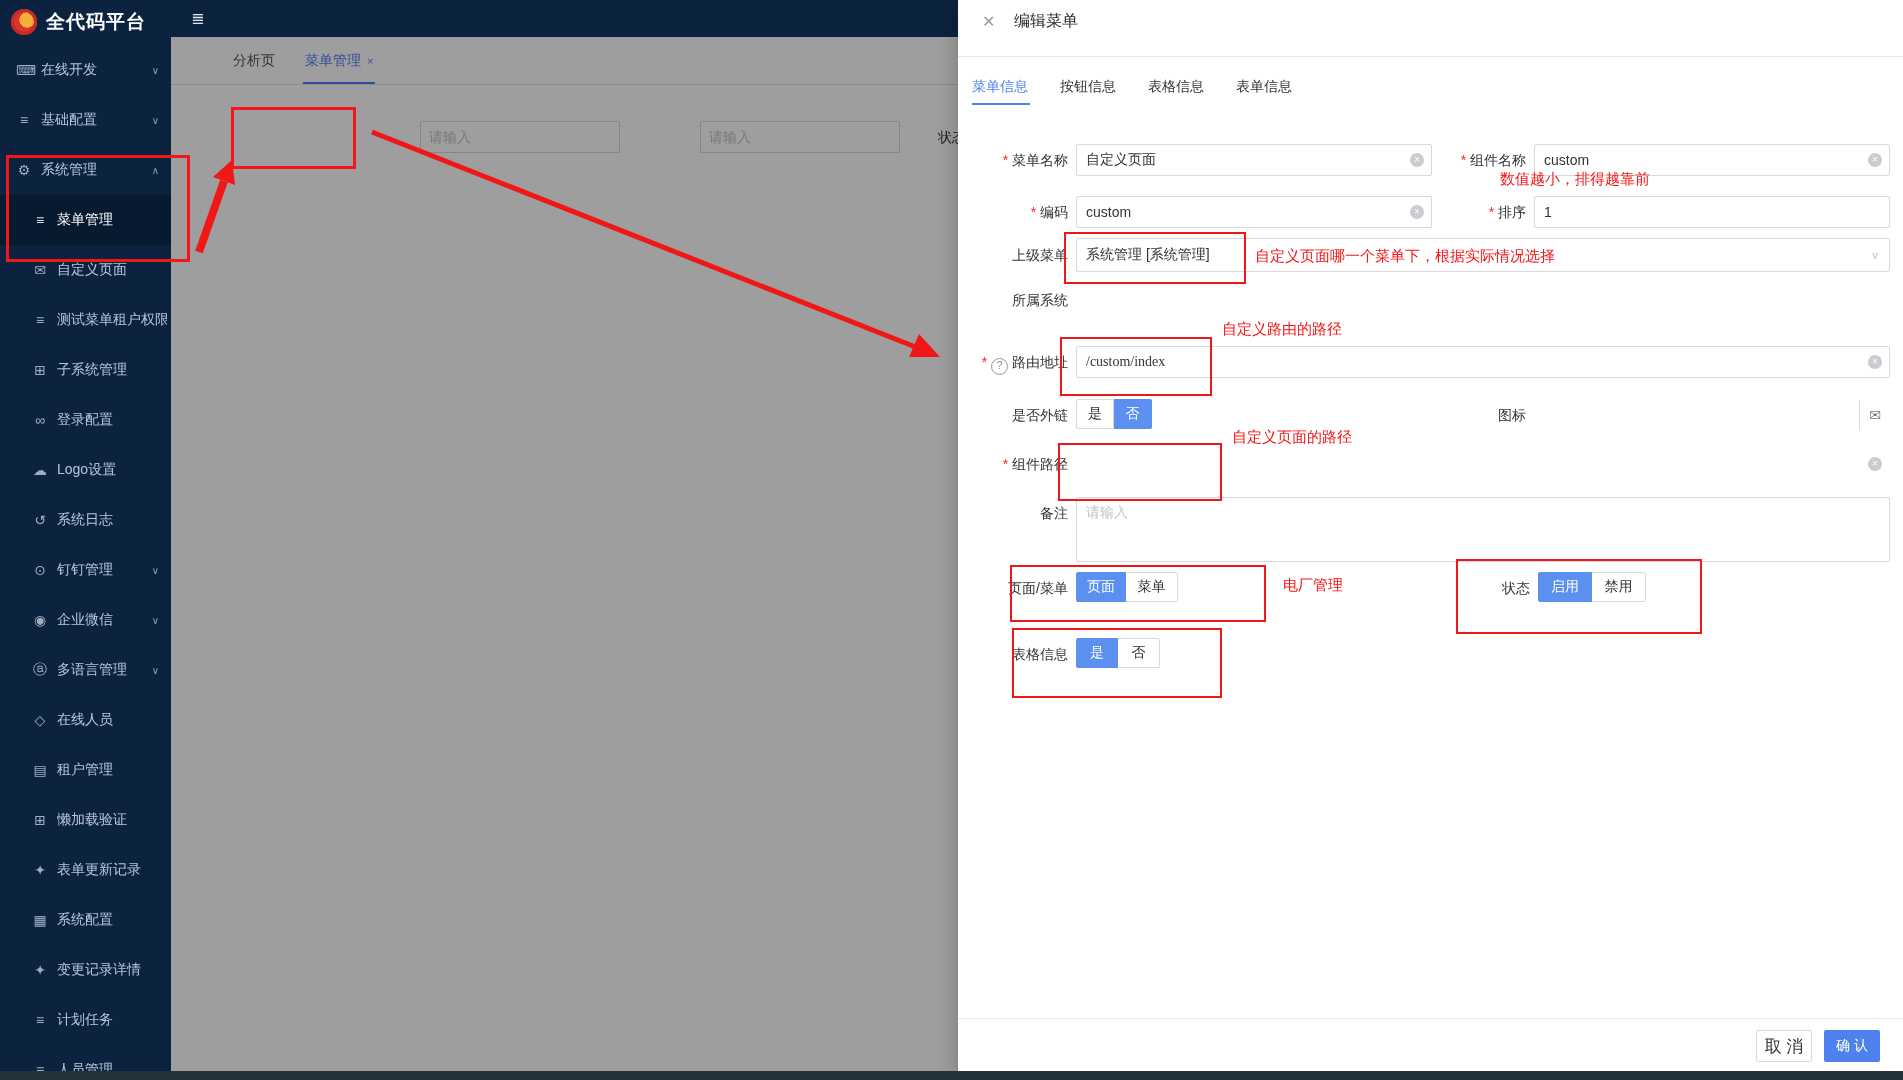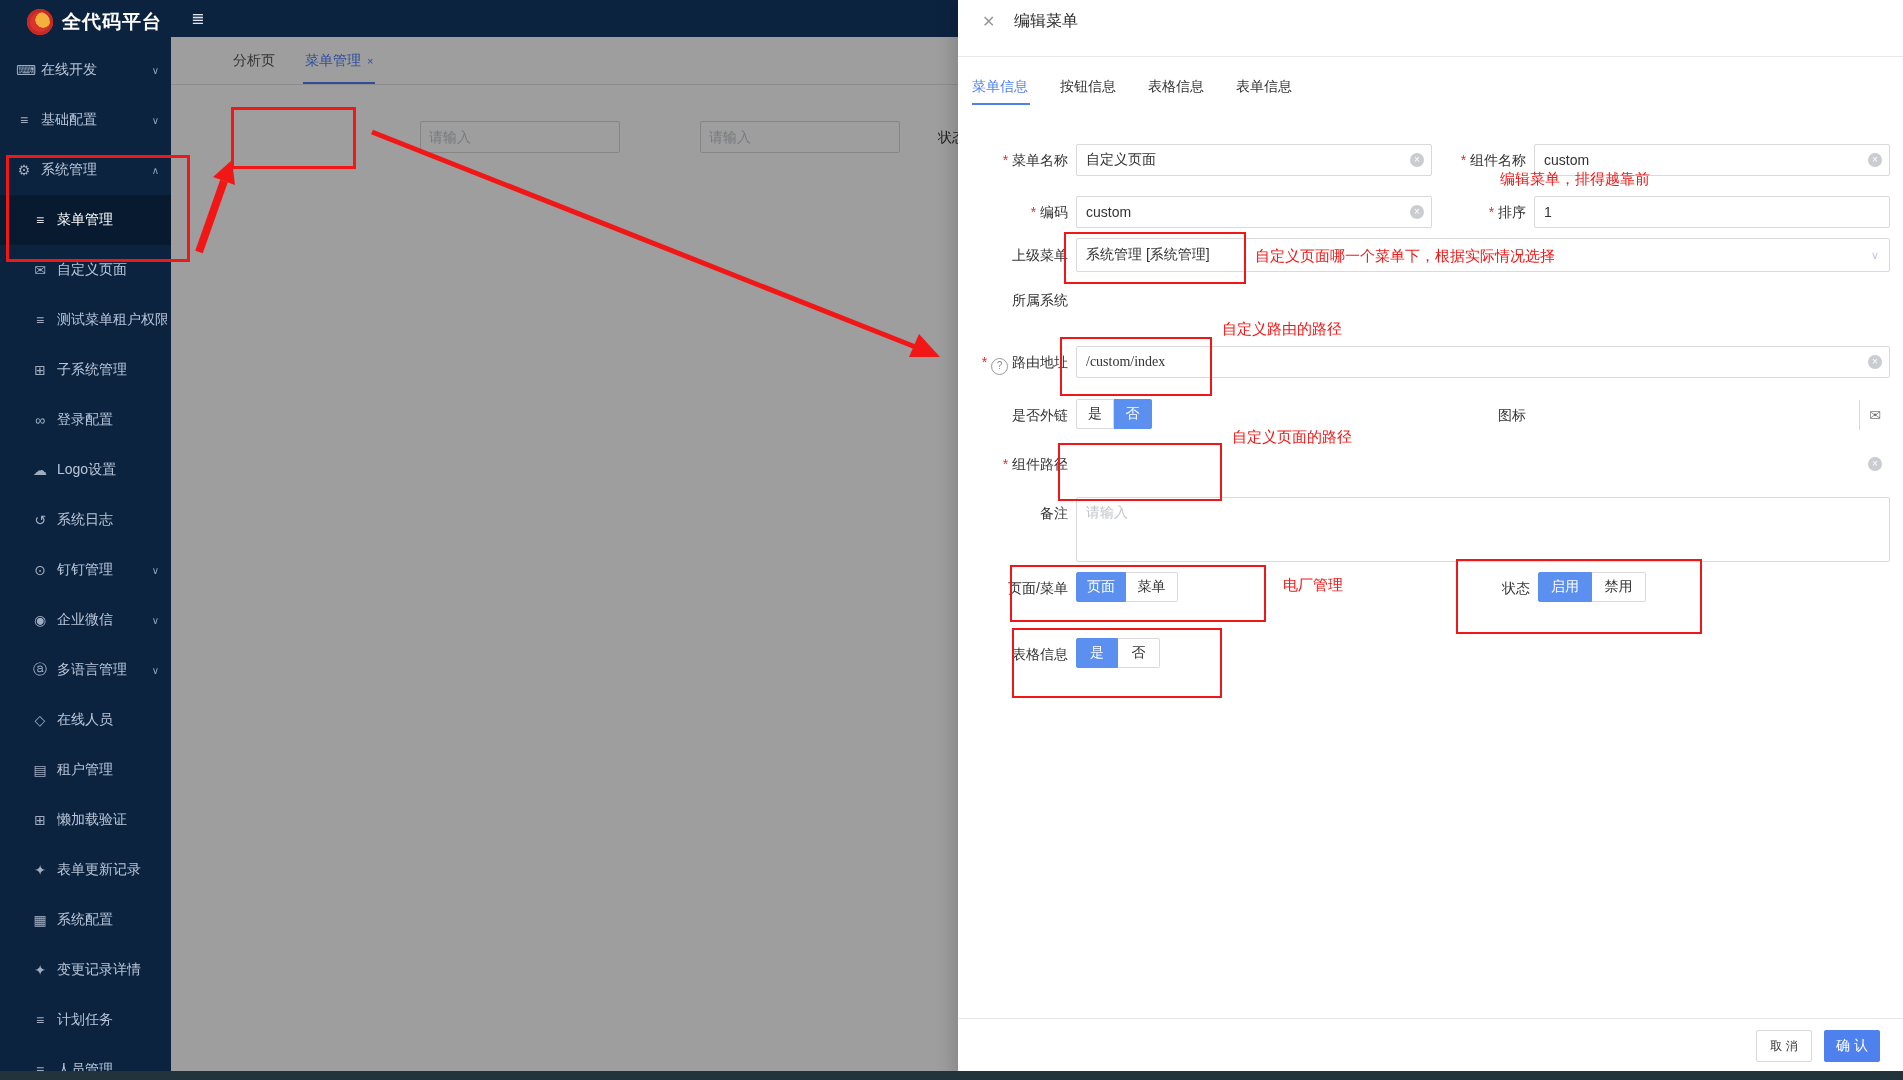--- a/index.html
+++ b/index.html
@@ -1,21 +1,21 @@
 <!DOCTYPE html>
 <html><head>
 <meta charset="utf-8">
 <style>
   html,body{margin:0;padding:0;background:#fff;font-family:"Liberation Sans","DejaVu Sans",sans-serif;}
   .stage{position:relative;width:1903px;height:1080px;overflow:hidden;background:#f0f2f5;}
   .abs{position:absolute;}
 
   
   .sidebar{left:0;top:0;width:171px;height:1080px;background:#0c2340;z-index:5;}
-  .logo-row{position:absolute;left:0;top:0;width:171px;height:44px;display:flex;align-items:center;margin-left:16px;}
+  .logo-row{position:absolute;left:0;top:0;width:171px;height:44px;display:flex;align-items:center;}
   .logo-mark{width:26px;height:26px;margin-left:11px;border-radius:50%;
     background:radial-gradient(circle at 62% 42%, #f3b13c 0 34%, #da342c 36% 100%);
     box-shadow:inset 0 0 0 3px #c62a24;}
   .logo-text{color:#fff;font-size:19px;font-weight:bold;margin-left:9px;letter-spacing:1px;white-space:nowrap;}
   .s-menu{position:absolute;left:0;top:45px;width:171px;}
   .s-item{height:50px;display:flex;align-items:center;color:#bac6d8;font-size:14px;cursor:pointer;position:relative;}
   .s-item .s-ico{width:16px;text-align:center;margin-left:16px;font-size:14px;opacity:.85;}
   .s-item .s-lbl{margin-left:9px;white-space:nowrap;overflow:hidden;max-width:110px;}
   .s-item .s-chev{position:absolute;right:12px;font-size:10px;color:#8fa0b8;}
   .s-item.sub .s-ico{margin-left:32px;}
@@ -76,21 +76,21 @@
   .q-ico{display:inline-block;width:15px;height:15px;border:1px solid #9a9a9a;border-radius:50%;font-size:10px;line-height:14px;text-align:center;color:#8a8a8a;margin-right:4px;vertical-align:-2px;}
   .tog{display:flex;position:absolute;height:30px;cursor:pointer;}
   .tog span{display:flex;align-items:center;justify-content:center;font-size:14px;border:1px solid #d9d9d9;color:#333;background:#fff;box-sizing:border-box;}
   .tog span:first-child{border-radius:2px 0 0 2px;}
   .tog span:last-child{border-radius:0 2px 2px 0;border-left:none;}
   .tog span.on{background:#5b8ff0;border-color:#5b8ff0;color:#fff;}
   .f-area{border:1px solid #d9d9d9;border-radius:2px;box-sizing:border-box;font-size:14px;color:#333;padding:6px 9px;position:absolute;resize:none;font-family:"Liberation Sans","DejaVu Sans",sans-serif;}
   .f-area::placeholder{color:#c0c4cc;}
   .addon{position:absolute;width:30px;height:30px;border-left:1px solid #d9d9d9;display:flex;align-items:center;justify-content:center;color:#777;font-size:14px;cursor:pointer;}
   .d-fdiv{left:0;top:1018px;width:945px;height:1px;background:#e8e8e8;}
-  .btn-plain{background:#fff;border:1px solid #d9d9d9;border-radius:2px;color:#333;font-size:12px;cursor:pointer;}
+  .btn-plain{background:#fff;border:1px solid #d9d9d9;border-radius:2px;color:#333;font-size:17px;cursor:pointer;}
 
   
   .redbox{border:3px solid #f11717;z-index:60;pointer-events:none;}
   .redbox.thin{border-width:2px;}
   .redtxt{color:#f11717;font-size:15px;z-index:60;white-space:nowrap;pointer-events:none;}
   .arrows{left:0;top:0;width:1903px;height:1080px;z-index:60;pointer-events:none;}
 
   .bottom-strip{left:0;top:1071px;width:1903px;height:9px;background:#22333c;z-index:70;}
 </style>
 </head>
@@ -447,21 +447,21 @@
 
   <div class="abs redbox" style="left:6px;top:155px;width:178px;height:101px;"></div>
   <div class="abs redbox" style="left:231px;top:107px;width:119px;height:56px;"></div>
   <div class="abs redbox thin" style="left:1064px;top:232px;width:178px;height:48px;"></div>
   <div class="abs redbox thin" style="left:1060px;top:337px;width:148px;height:55px;"></div>
   <div class="abs redbox thin" style="left:1058px;top:443px;width:160px;height:54px;"></div>
   <div class="abs redbox thin" style="left:1010px;top:565px;width:252px;height:53px;"></div>
   <div class="abs redbox thin" style="left:1456px;top:559px;width:242px;height:71px;"></div>
   <div class="abs redbox thin" style="left:1012px;top:628px;width:206px;height:66px;"></div>
 
-  <span class="abs redtxt" style="left:1500px;top:170px;">编辑菜单，排得越靠前</span>
+  <span class="abs redtxt" style="left:1500px;top:170px;">数值越小，排得越靠前</span>
   <span class="abs redtxt" style="left:1255px;top:247px;">自定义页面哪一个菜单下，根据实际情况选择</span>
   <span class="abs redtxt" style="left:1222px;top:320px;">自定义路由的路径</span>
   <span class="abs redtxt" style="left:1232px;top:428px;">自定义页面的路径</span>
   <span class="abs redtxt" style="left:1283px;top:576px;">电厂管理</span>
 
   <svg class="abs arrows" viewBox="0 0 1903 1080">
     <line x1="199" y1="252" x2="224" y2="181" stroke="#f11717" stroke-width="8"></line>
     <polygon points="232,160 213,177 235,185" fill="#f11717"></polygon>
     <line x1="372" y1="132" x2="918" y2="348" stroke="#f11717" stroke-width="5"></line>
     <polygon points="940,357 909,357 919,334" fill="#f11717"></polygon>

